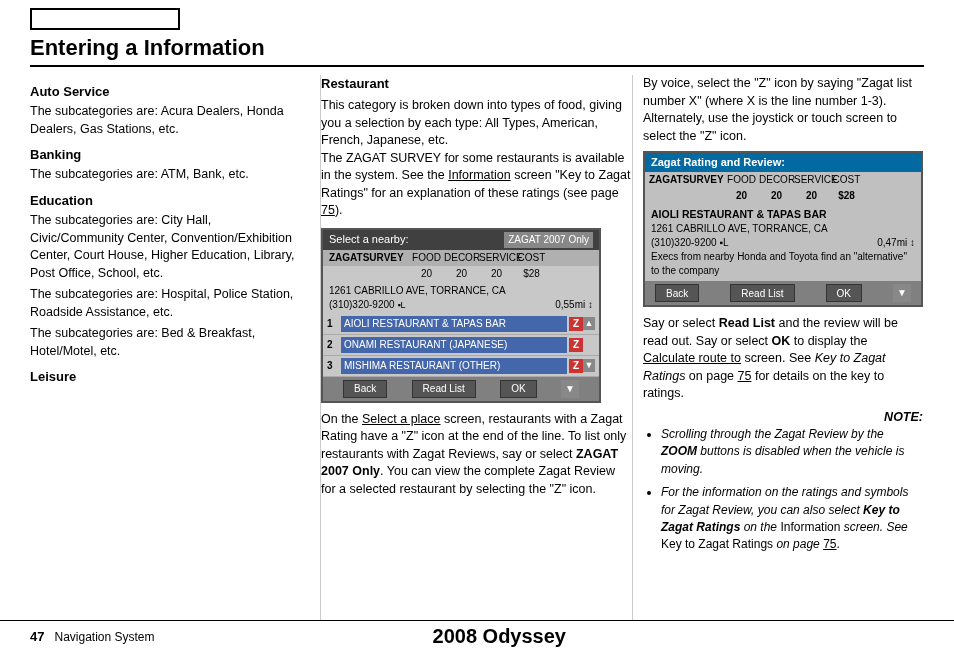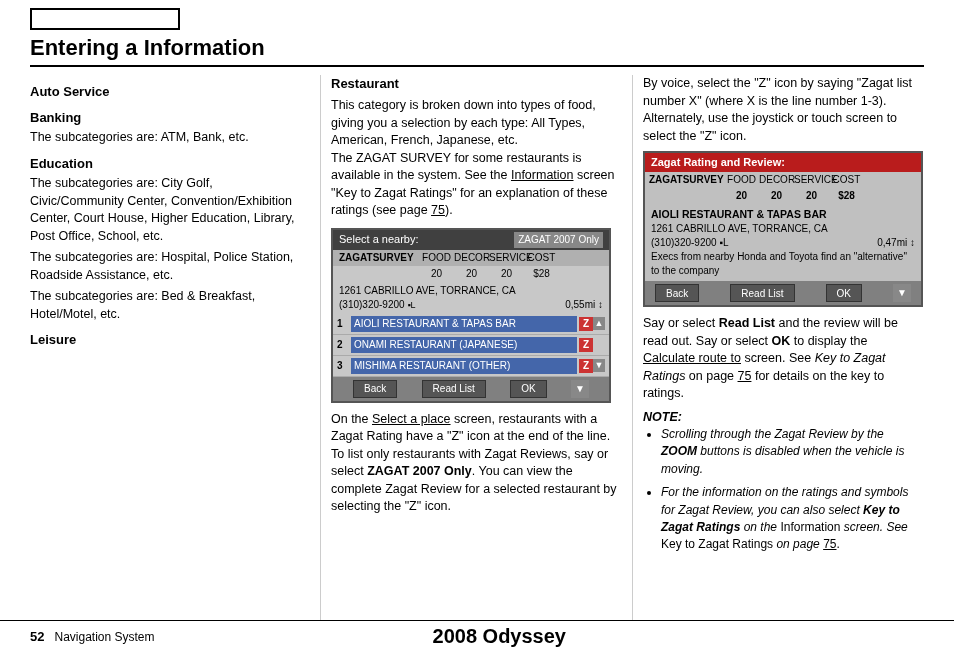--- a/index.html
+++ b/index.html
@@ -53,21 +53,21 @@
       margin-bottom: 2px;
     }
 
     .col-left p {
       margin-bottom: 4px;
     }
 
     
     .col-mid {
       width: 313px;
-      padding: 0 10px;
+      padding: 0 0;
       font-size: 12.5px;
       line-height: 1.4;
       border-left: 1px solid #ccc;
       border-right: 1px solid #ccc;
     }
 
     .col-mid h3 {
       font-size: 13px;
       font-weight: bold;
       margin-bottom: 4px;
@@ -207,21 +207,21 @@
 
     
     .zagat-screen {
       border: 2px solid #555;
       background: #c8c8c8;
       margin-bottom: 8px;
       font-size: 10px;
     }
 
     .zagat-screen-title {
-      background: #b91c1c;
+      background: #0369a1;
       color: #fff;
       padding: 2px 6px;
       font-size: 11px;
       font-weight: bold;
     }
 
     .zagat-screen-scores {
       display: flex;
       background: #c0c0c0;
       padding: 1px 4px;
@@ -269,20 +269,21 @@
     .col-right p { margin-bottom: 6px; }
     .underline { text-decoration: underline; }
 
     .note-section {
       margin-top: 6px;
     }
 
     .note-section .note-title {
       font-weight: bold;
       font-style: italic;
+      text-align: right;
     }
 
     .note-section ul {
       list-style: disc;
       padding-left: 18px;
       font-size: 12px;
       line-height: 1.45;
     }
 
     .note-section ul li {
@@ -333,24 +334,25 @@
 <div class="header-box"></div>
 <div class="page-title">Entering a Information</div>
 
 
 <div class="main-content">
 
   <div class="col-left">
 
     <div id="left-sections-container">
         <h3>Auto Service</h3>
+        <p>The subcategories are: Acura Dealers, Honda Dealers, Gas Stations, etc.</p>
         <h3>Banking</h3>
         <p>The subcategories are: ATM, Bank, etc.</p>
         <h3>Education</h3>
-        <p>The subcategories are: City Golf, Civic/Community Center, Convention/Exhibition Center, Court House, Higher Education, Library, Post Office, School, etc.</p>
+        <p>The subcategories are: City Hall, Civic/Community Center, Convention/Exhibition Center, Court House, Higher Education, Library, Post Office, School, etc.</p>
         <p>The subcategories are: Hospital, Police Station, Roadside Assistance, etc.</p>
         <p>The subcategories are: Bed &amp; Breakfast, Hotel/Motel, etc.</p>
         <h3>Leisure</h3>
       </div>
   </div>
 
   <div class="col-mid">
     <h3>Restaurant</h3>
     <p>This category is broken down into types of food, giving you a selection by each type: All Types, American, French, Japanese, etc.</p>
     <p>The ZAGAT SURVEY for some restaurants is available in the system. See the <span class="underline">Information</span> screen "Key to Zagat Ratings" for an explanation of these ratings (see page <span class="underline">75</span>).</p>
@@ -457,21 +459,21 @@
         <li><em>For the information on the ratings and symbols for Zagat Review, you can also select <strong>Key to Zagat Ratings</strong> on the</em> Information <em>screen. See</em> Key to Zagat Ratings <em>on page</em> <span class="underline">75</span>.</li>
       </ul>
     </div>
   </div>
 
 </div>
 
 
 <div class="footer">
   <div class="footer-left">
-    <span class="footer-page">52</span>
+    <span class="footer-page">47</span>
     <span>Navigation System</span>
   </div>
   <div class="footer-center">2008  Odyssey</div>
   <div style="width:80px;"></div>
 </div>
 
 
 
 
 </body></html>

